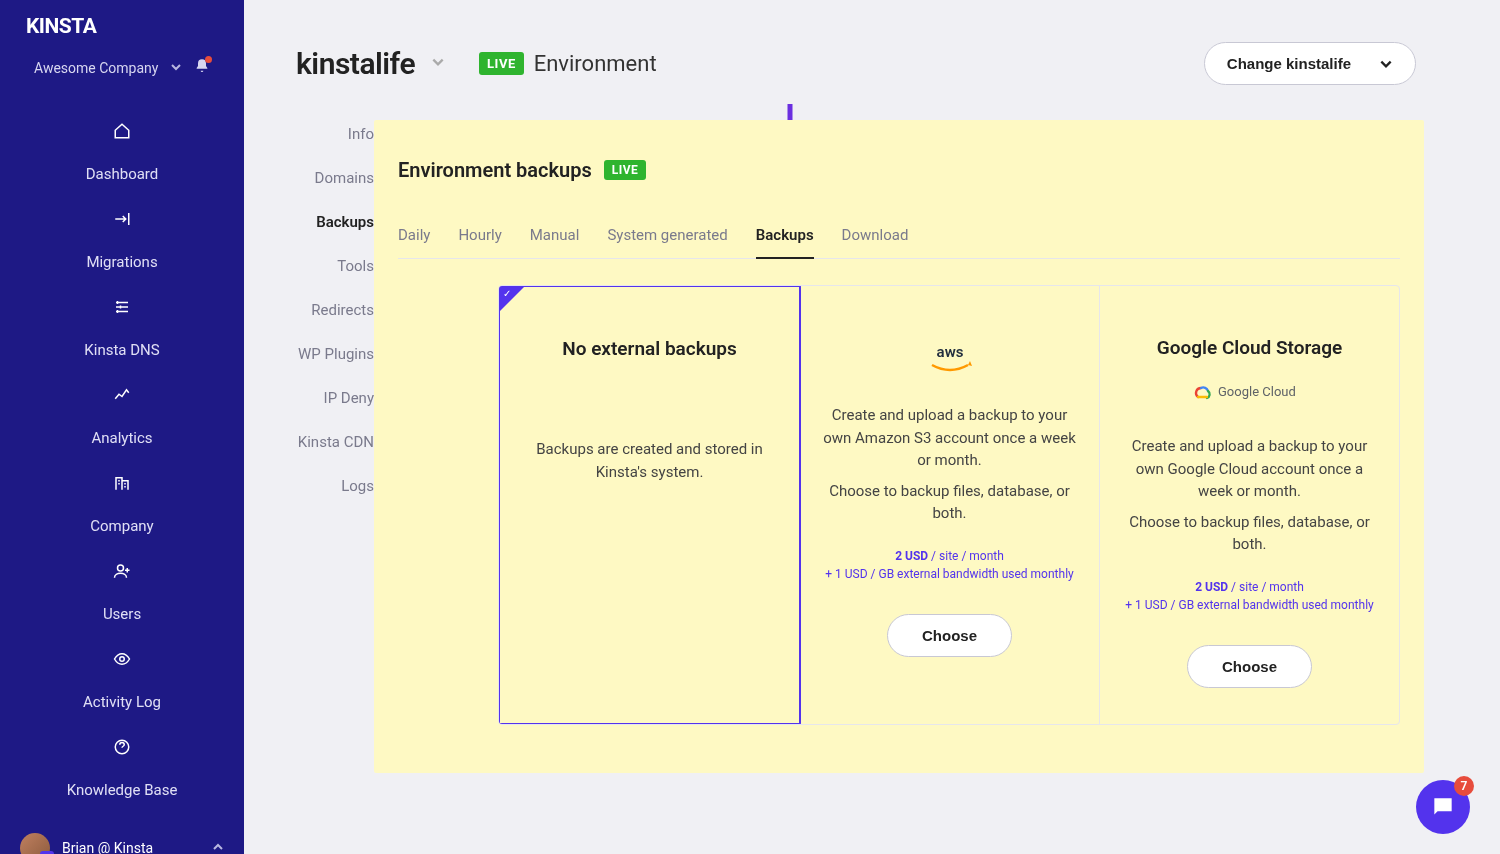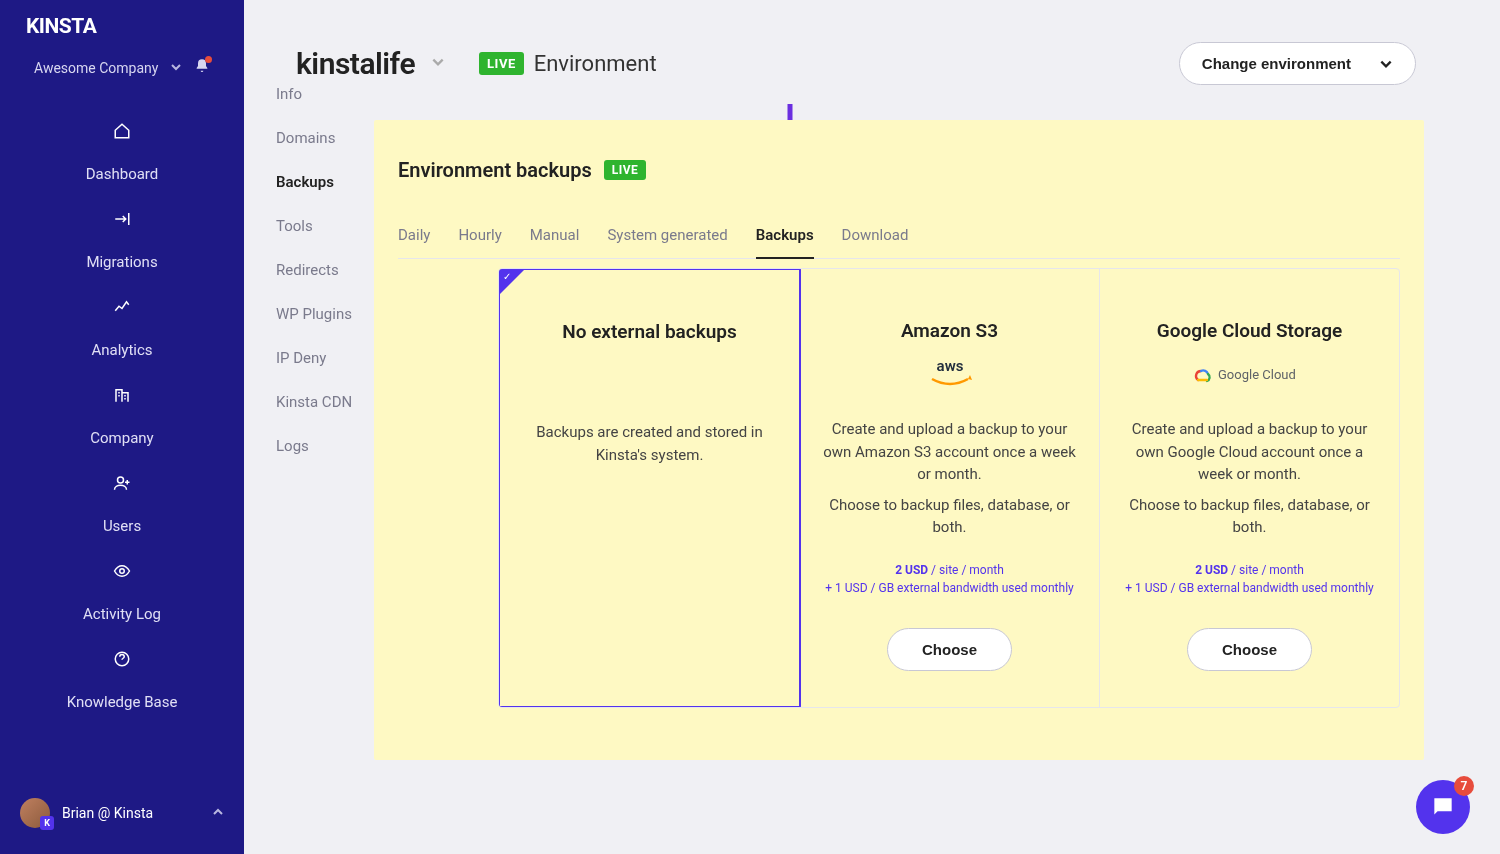--- a/index.html
+++ b/index.html
@@ -17,21 +17,21 @@
 .nav li { display:flex; align-items:center; gap:18px; padding:10px 20px; font-size:15px; color:#e0dff5; cursor:pointer;flex-direction:column; }
 .nav li.active .icon-circle { background:#5333ed; }
 .nav li .icon-circle { width:32px; height:32px; border-radius:50%; display:flex; align-items:center; justify-content:center; }
 .nav li svg { width:18px; height:18px; }
 .sidebar-footer { margin-top:auto; display:flex; align-items:center; gap:12px; padding:16px 20px 26px; font-size:14px; }
 .avatar { width:30px; height:30px; border-radius:50%; background:linear-gradient(135deg,#c08060,#8b5a3c); position:relative; }
 .avatar-k { position:absolute; bottom:-2px; right:-4px; width:14px; height:14px; background:#5333ed; border-radius:3px; display:flex; align-items:center; justify-content:center; font-size:9px; color:#fff; font-weight:700; }
 .caret-up { margin-left:auto; }
 
 
-.subnav { position:fixed; top:0; left:244px; width:130px; height:854px; padding:72px 0 0 32px; }
+.subnav { position:fixed; top:0; left:244px; width:130px; height:854px; padding:112px 0 0 32px;text-align:right; }
 .subnav .item { font-size:15px; color:#7a7a8c; padding:13px 0; cursor:pointer; }
 .subnav .item.active { color:#222; font-weight:600; }
 
 
 .page-header { position:absolute; top:42px; left:296px; right:40px; display:flex; align-items:center; }
 .site-title { font-size:30px; font-weight:600; color:#222; letter-spacing:-0.5px; }
 .site-chev { margin-left:16px; color:#999; }
 .env-badge { background:#2fb42f; color:#fff; font-size:13px; font-weight:700; padding:4px 8px; border-radius:3px; margin-left:34px; letter-spacing:0.5px; }
 .env-label { margin-left:10px; font-size:22px; color:#333; }
 .change-env { margin-left:auto; margin-right:44px; border:1px solid #c8c8d4; border-radius:24px; padding:12px 22px; display:flex; align-items:center; gap:28px; font-size:15px; font-weight:600; color:#222; background:#fff; cursor:pointer; }
@@ -44,21 +44,21 @@
 
 .tabs { display:flex; gap:28px; margin-top:36px; border-bottom:1px solid #e6e6ec; padding-bottom:0; }
 .tab { font-size:15px; color:#7a7a8c; padding:8px 0 14px; cursor:pointer; position:relative; }
 .tab.active { color:#222; font-weight:600; }
 .tab.active::after { content:""; position:absolute; left:0; right:0; bottom:-1px; height:2px; background:#222; }
 
 
 .arrow-annotation { position:absolute; top:104px; left:780px; }
 
 
-.cards { display:flex; margin-top:9px; border:1px solid #e6e6ec; border-radius:4px; overflow:hidden; margin-left:100px; margin-right:0; }
+.cards { display:flex; margin-top:26px; border:1px solid #e6e6ec; border-radius:4px; overflow:hidden; margin-left:100px; margin-right:0; }
 .card { flex:1; padding:50px 22px 36px; text-align:center; position:relative; border-right:1px solid #e6e6ec; }
 .card:last-child { border-right:none; }
 .card.selected { border:2px solid #5333ed; border-radius:2px; margin:-1px; }
 .card.selected .corner { position:absolute; top:0; left:0; width:0; height:0; border-top:24px solid #5333ed; border-right:24px solid transparent; }
 .card.selected .corner::after { content:"✓"; position:absolute; top:-23px; left:3px; color:#fff; font-size:10px; }
 .card h3 { font-size:19px; font-weight:600; color:#222; margin-bottom:14px; }
 .card .provider-logo { height:36px; margin:6px auto 26px; display:flex; align-items:center; justify-content:center; }
 .card p { font-size:15px; color:#444; line-height:1.5; margin:8px 0; }
 .card .pricing { color:#5333ed; font-size:12px; margin:22px 0; line-height:1.55; }
 .card .pricing .bold { font-weight:700; }
@@ -102,20 +102,28 @@
         <span class="icon-circle">
           <svg viewBox="0 0 24 24" fill="none" stroke="#fff" stroke-width="2">
             <path d="M3 12h14m-4-4l4 4-4 4M21 4v16"></path>
           </svg>
         </span>
         <span>Migrations</span>
       </li>
     <li>
         <span class="icon-circle">
           <svg viewBox="0 0 24 24" fill="none" stroke="#fff" stroke-width="2">
+            <path d="M4 6h16M4 12h16M4 18h16M6 4v4M10 10v4M6 16v4"></path>
+          </svg>
+        </span>
+        <span>Kinsta DNS</span>
+      </li>
+    <li>
+        <span class="icon-circle">
+          <svg viewBox="0 0 24 24" fill="none" stroke="#fff" stroke-width="2">
             <path d="M3 17l5-6 4 3 6-9 3 4"></path>
           </svg>
         </span>
         <span>Analytics</span>
       </li>
     <li>
         <span class="icon-circle">
           <svg viewBox="0 0 24 24" fill="none" stroke="#fff" stroke-width="2">
             <path d="M4 21V5h8v16M12 9h8v12M7 9h2M7 13h2M15 13h2M15 17h2"></path>
           </svg>
@@ -178,21 +186,21 @@
 <div class="page-header">
   <span class="site-title">kinstalife</span>
   <span class="site-chev">
     <svg viewBox="0 0 12 12" width="14" height="14" fill="none" stroke="#aaa" stroke-width="2">
         <path d="M2 4l4 4 4-4"></path>
       </svg>
   </span>
   <span class="env-badge">LIVE</span>
   <span class="env-label">Environment</span>
   <button class="change-env">
-    <span>Change environment</span>
+    <span>Change kinstalife</span>
     <svg viewBox="0 0 12 12" width="14" height="14" fill="none" stroke="#222" stroke-width="2">
         <path d="M2 4l4 4 4-4"></path>
       </svg>
   </button>
 </div>
 
 <svg class="arrow-annotation" width="20" height="106">
   <line x1="10" y1="0" x2="10" y2="92" stroke="#6b2fe0" stroke-width="5"></line>
   <path d="M10 104 L0 86 L20 86 Z" fill="#6b2fe0"></path>
 </svg>
@@ -214,21 +222,20 @@
   <div class="cards">
 
     <div class="card selected">
       <div class="corner"></div>
       <h3>No external backups</h3>
       <div style="height:56px"></div>
       <p>Backups are created and stored in Kinsta's system.</p>
     </div>
 
     <div class="card">
-      <h3>Amazon S3</h3>
       <div class="provider-logo">
         <svg width="56" height="34" viewBox="0 0 56 34">
             <text x="28" y="14" text-anchor="middle" font-size="15" font-weight="600" fill="#232f3e">aws</text>
             <path d="M10 22 Q28 32 46 22" stroke="#ff9900" stroke-width="2.5" fill="none"></path>
             <path d="M46 22 l2 -4 l2 5 z" fill="#ff9900"></path>
           </svg>
       </div>
       <p>Create and upload a backup to your own Amazon S3 account once a week or month.</p>
       <p>Choose to backup files, database, or both.</p>
       <div class="pricing">

